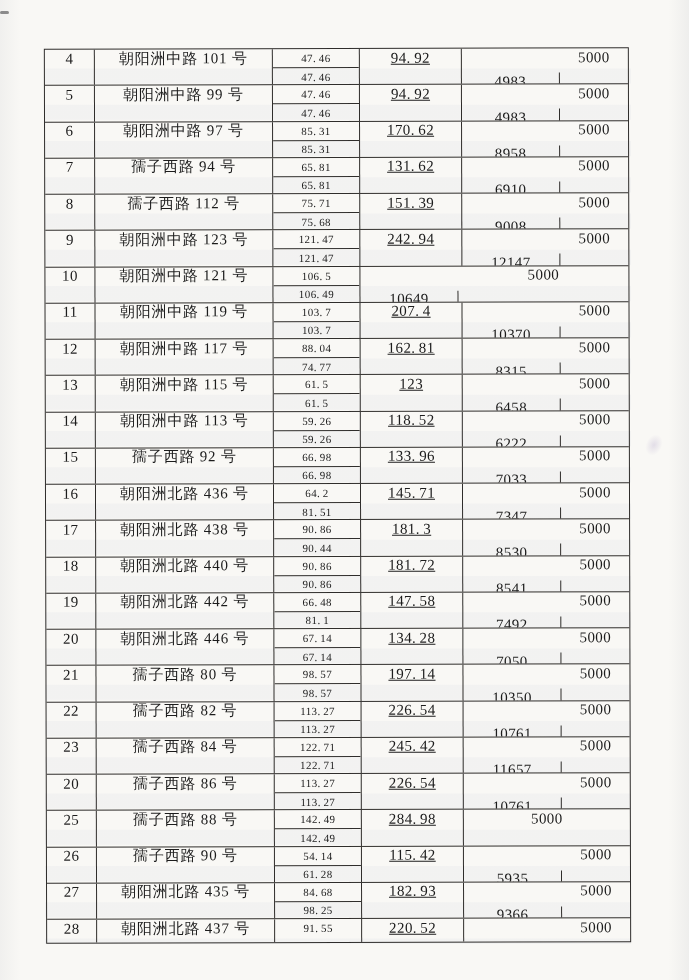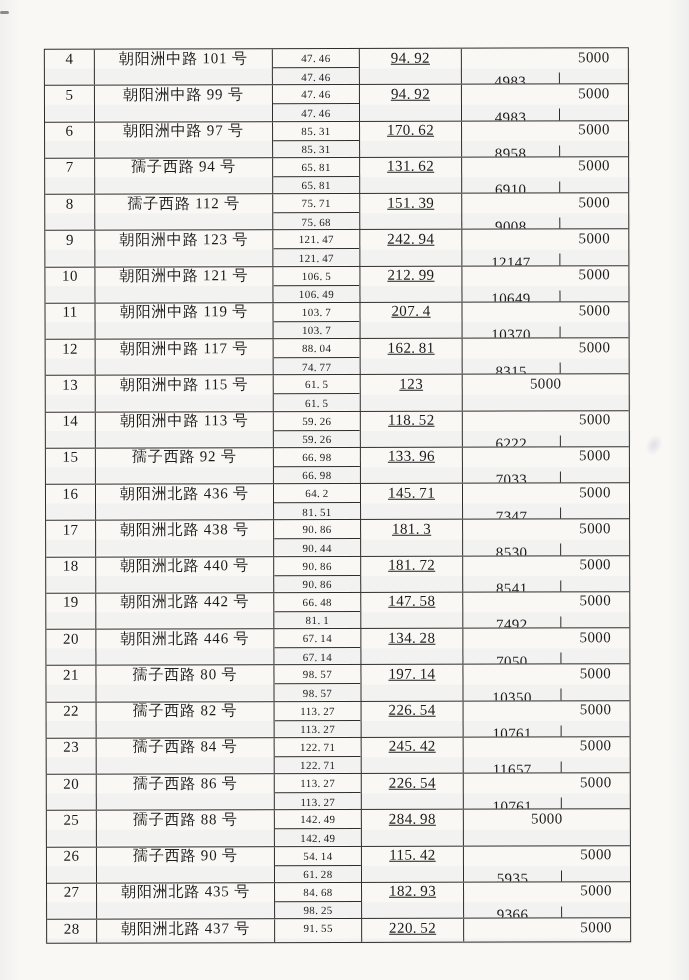--- a/index.html
+++ b/index.html
@@ -248,23 +248,20 @@
       <span class="tl">朝阳洲中路 121 号</span>
     </div>
     <div class="cell c3">
       <div class="sub">
         <span class="fmt-dec">106. 5</span>
       </div>
       <div class="sub">
         <span class="fmt-dec">106. 49</span>
       </div>
     </div>
-    <div class="cell c4">
-      <span class="tl fmt-dec">212. 99</span>
-    </div>
     <div class="cell c5">
       <span class="tl">10649</span>
     </div>
     <div class="cell c6">
       <span class="tl">5000</span>
     </div>
   </div>
       <div class="row">
     <div class="cell c1">
       <span class="tl">11</span>
@@ -325,20 +322,23 @@
     <div class="cell c3">
       <div class="sub">
         <span class="fmt-dec">61. 5</span>
       </div>
       <div class="sub">
         <span class="fmt-dec">61. 5</span>
       </div>
     </div>
     <div class="cell c4">
       <span class="tl fmt-dec">123</span>
+    </div>
+    <div class="cell c5">
+      <span class="tl">6458</span>
     </div>
     <div class="cell c6">
       <span class="tl">5000</span>
     </div>
   </div>
       <div class="row">
     <div class="cell c1">
       <span class="tl">14</span>
     </div>
     <div class="cell c2">

